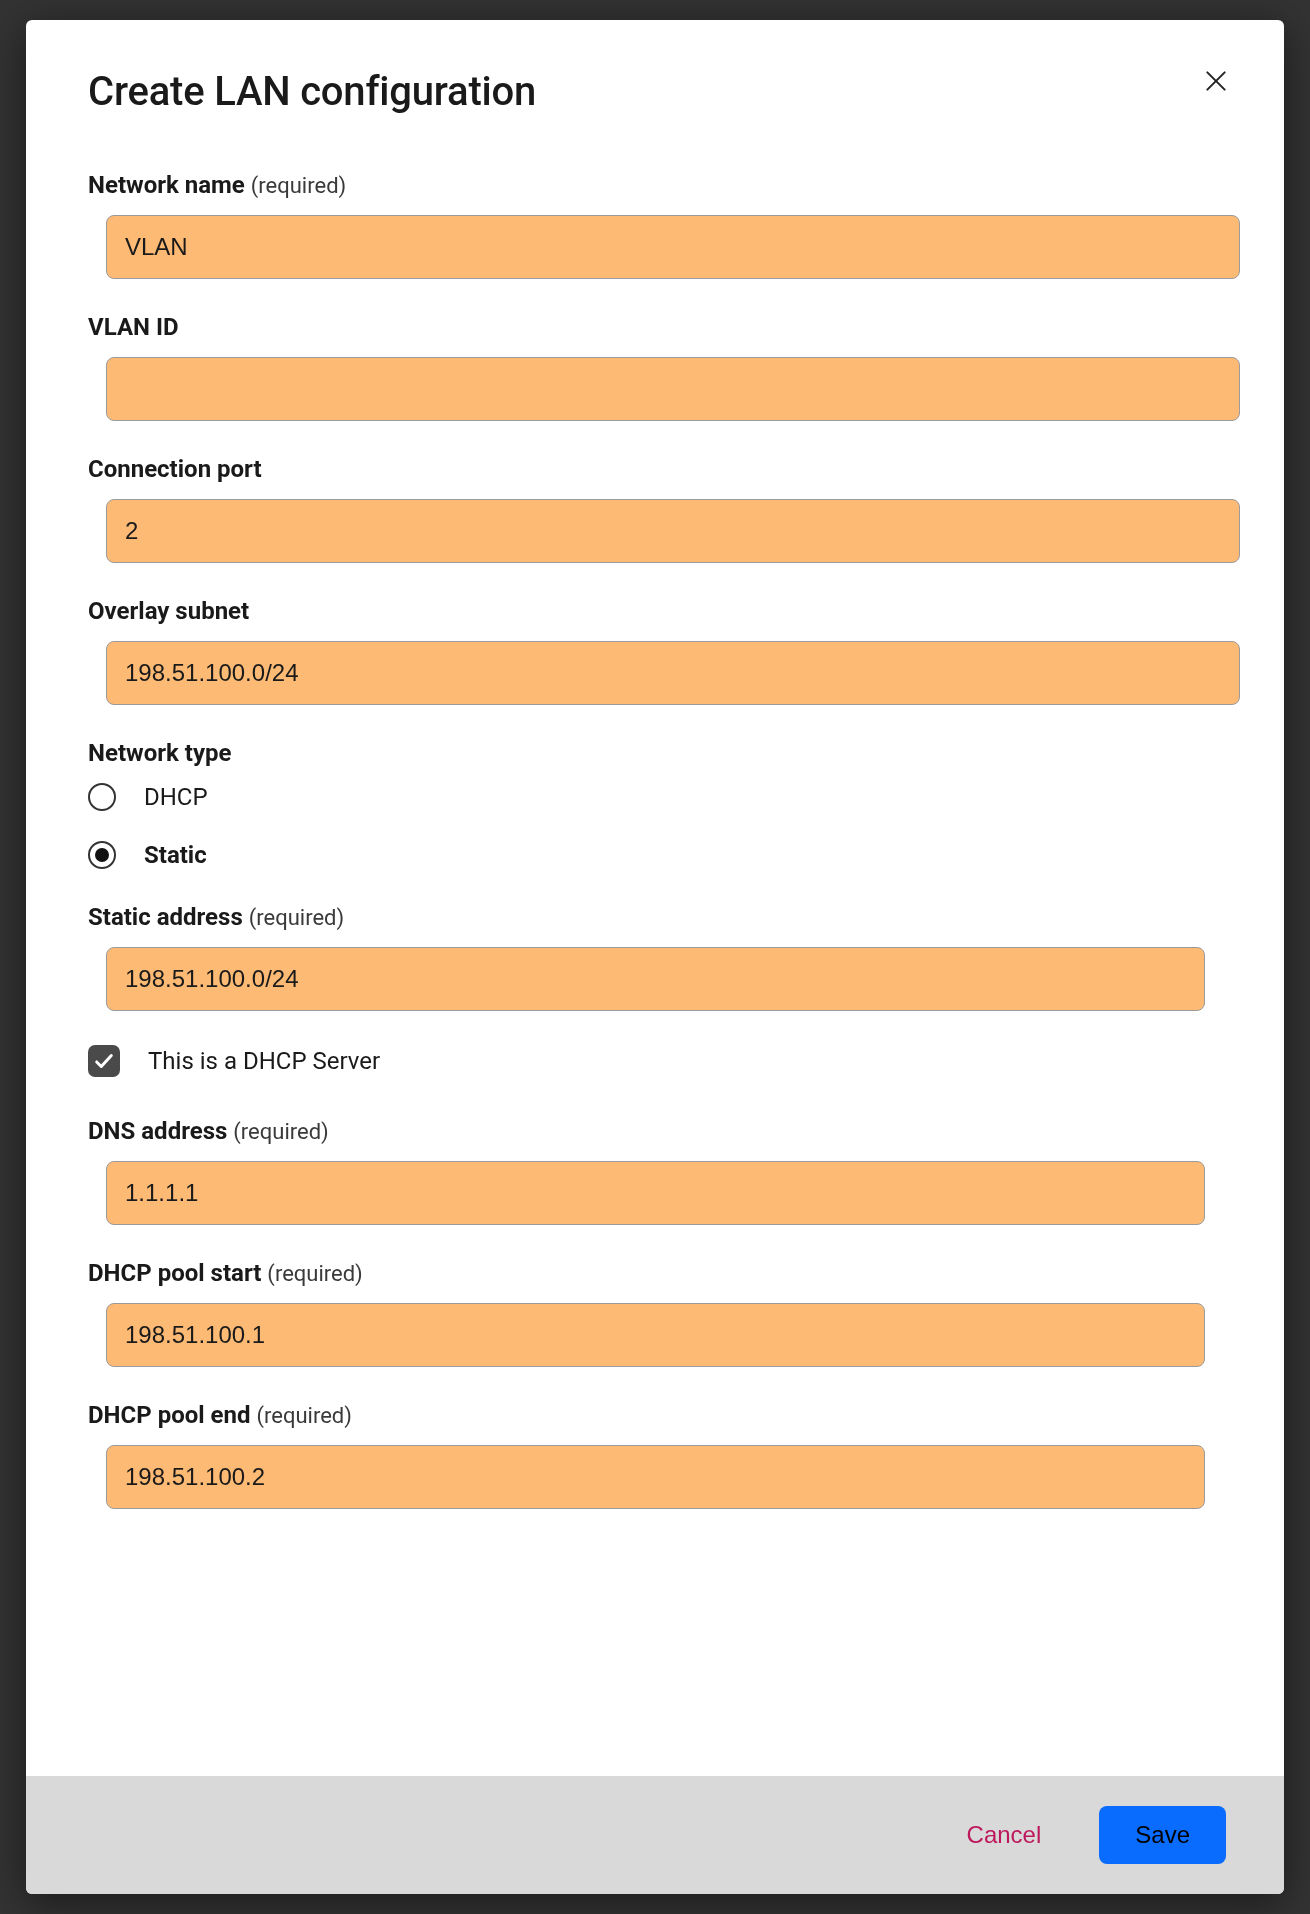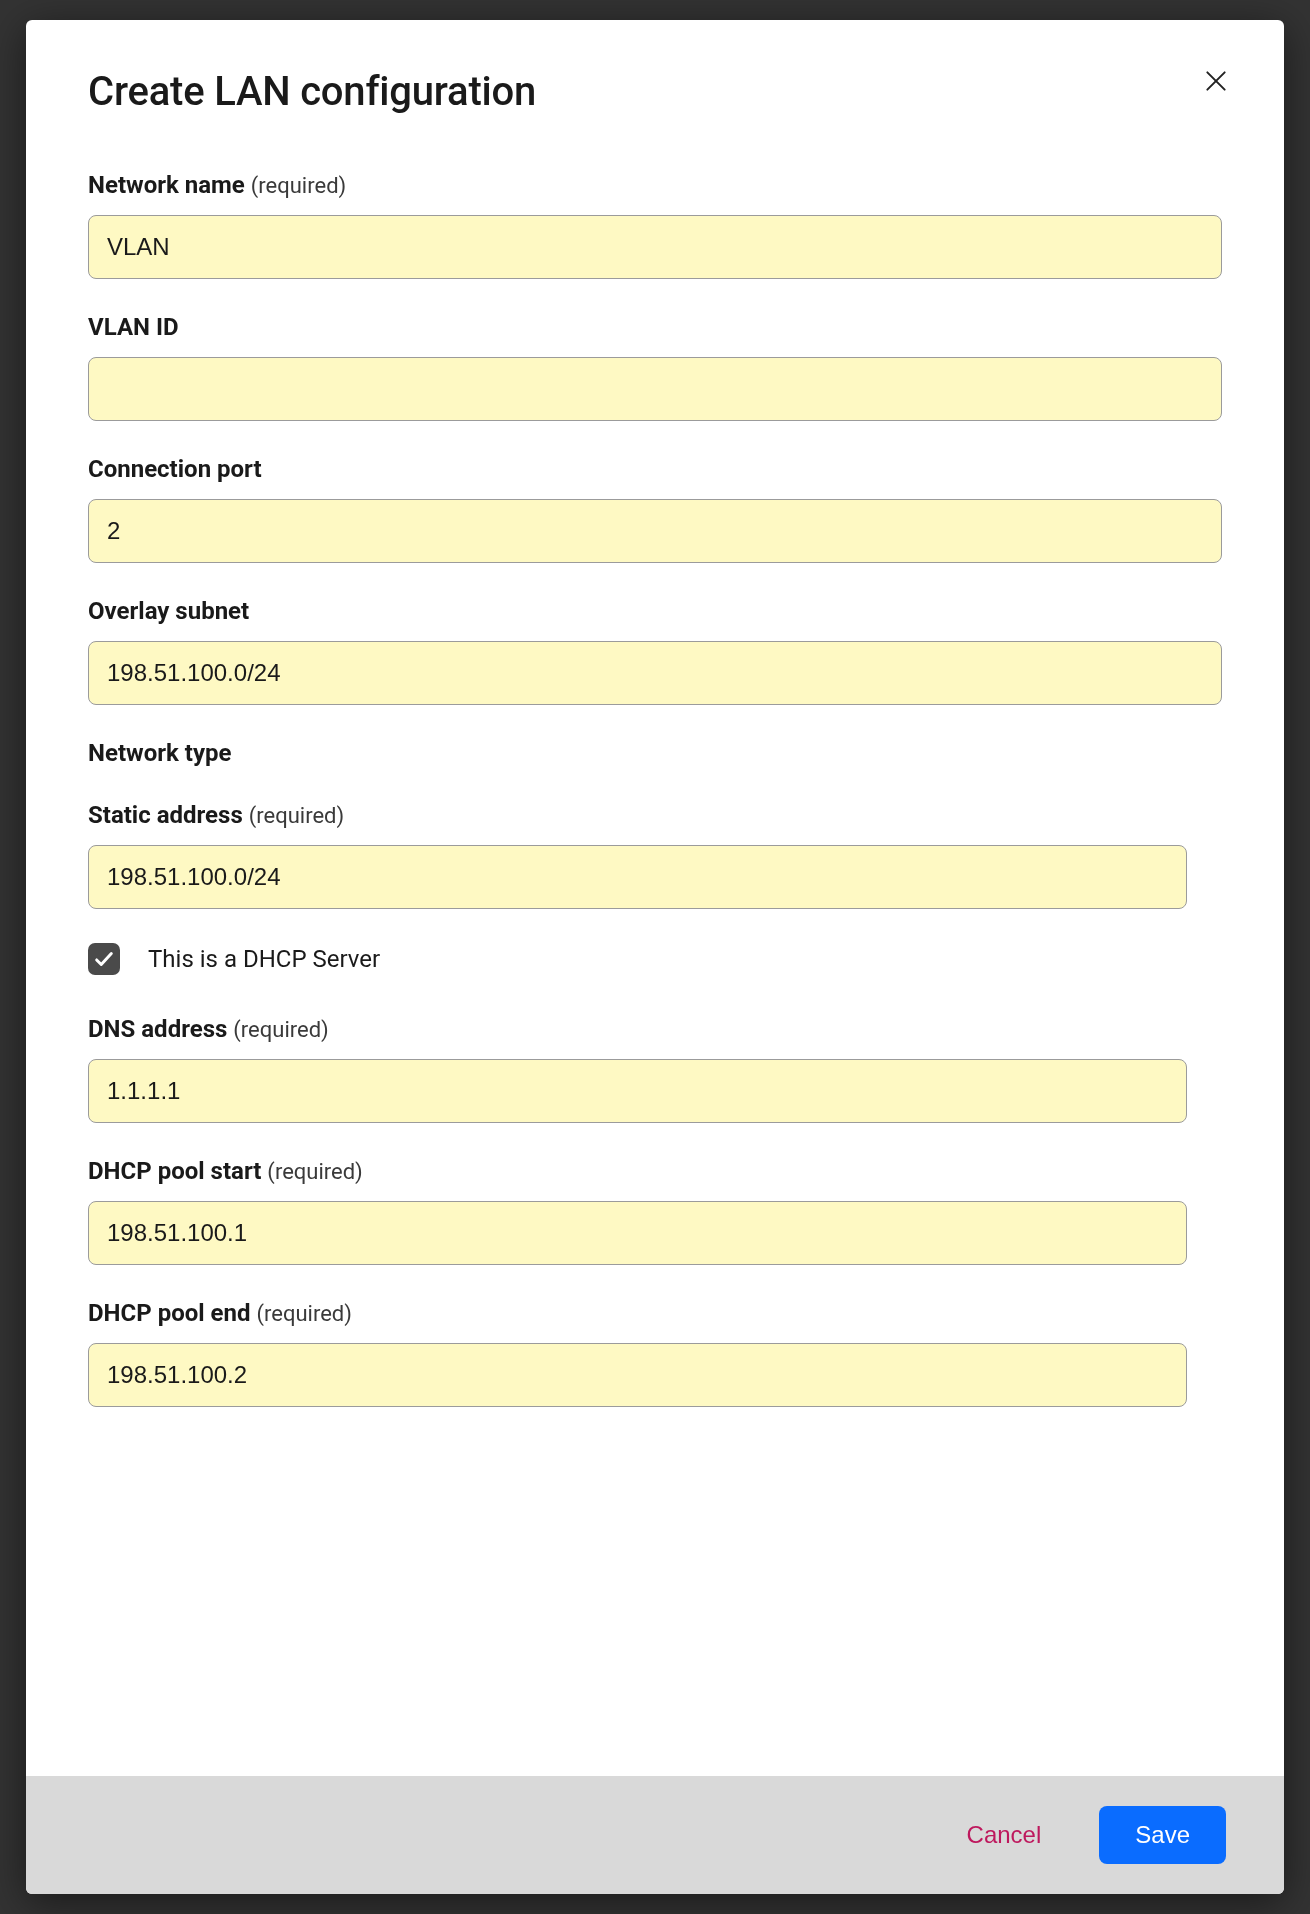--- a/index.html
+++ b/index.html
@@ -72,21 +72,22 @@
     color: #3a3a3a;
   }
   .text-input {
     width: 100%;
     height: 64px;
     border: 1px solid #9b9b9b;
     border-radius: 8px;
     font-size: 24px;
     padding: 0 18px;
     color: #1a1a1a;
-    background: #fef9c3;
+    background: #fdba74;
+    margin-left: 18px;
   }
   .text-input.narrow { width: calc(100% - 35px); }
   .radio-group { margin-top: 4px; }
   .radio-row {
     display: flex;
     align-items: center;
     gap: 28px;
     margin-bottom: 30px;
   }
   .radio-outer {
@@ -150,21 +151,21 @@
     border: none;
     cursor: pointer;
     padding: 0 30px;
   }
   .btn-secondary {
     background: transparent;
     color: #be185d;
   }
   .btn-primary {
     background: #0a6cff;
-    color: #ffffff;
+    color: #000000;
     font-weight: 500;
     padding: 0 36px;
   }
 </style>
 </head>
 <body>
 
 <div class="backdrop"></div>
 
 <div class="dialog">
@@ -199,20 +200,32 @@
       <input class="text-input" type="text" value="2" style="">
     </div>
 
     <div class="field">
       <label class="field-label">Overlay subnet</label>
       <input class="text-input" type="text" value="198.51.100.0/24" style="">
     </div>
 
     <div class="field">
       <label class="field-label">Network type</label>
+      <div class="radio-group">
+        <div class="radio-row">
+          <span class="radio-outer"></span>
+          <span class="radio-label">DHCP</span>
+        </div>
+        <div class="radio-row selected">
+          <span class="radio-outer">
+              <span class="radio-inner"></span>
+            </span>
+          <span class="radio-label">Static</span>
+        </div>
+      </div>
     </div>
 
     <div class="field">
       <label class="field-label">
         <span>Static address</span>
         <span class="req">(required)</span>
       </label>
       <input class="text-input narrow" type="text" value="198.51.100.0/24" style="">
     </div>
 

